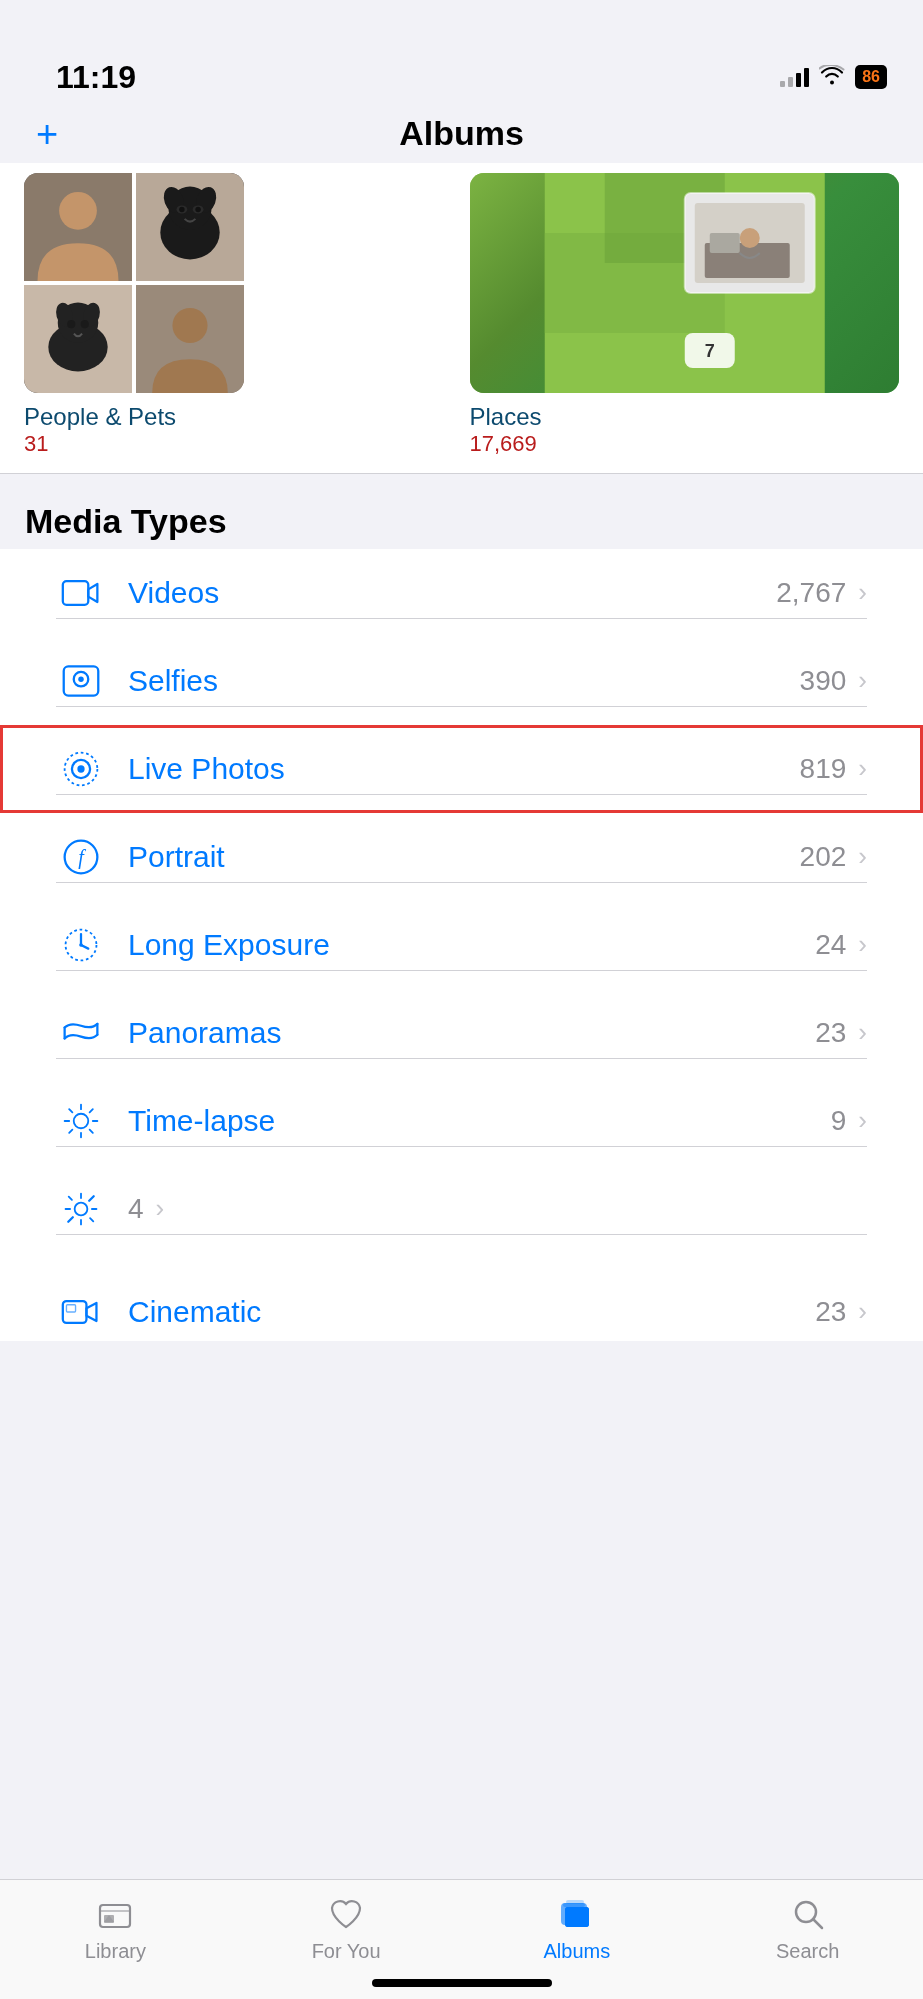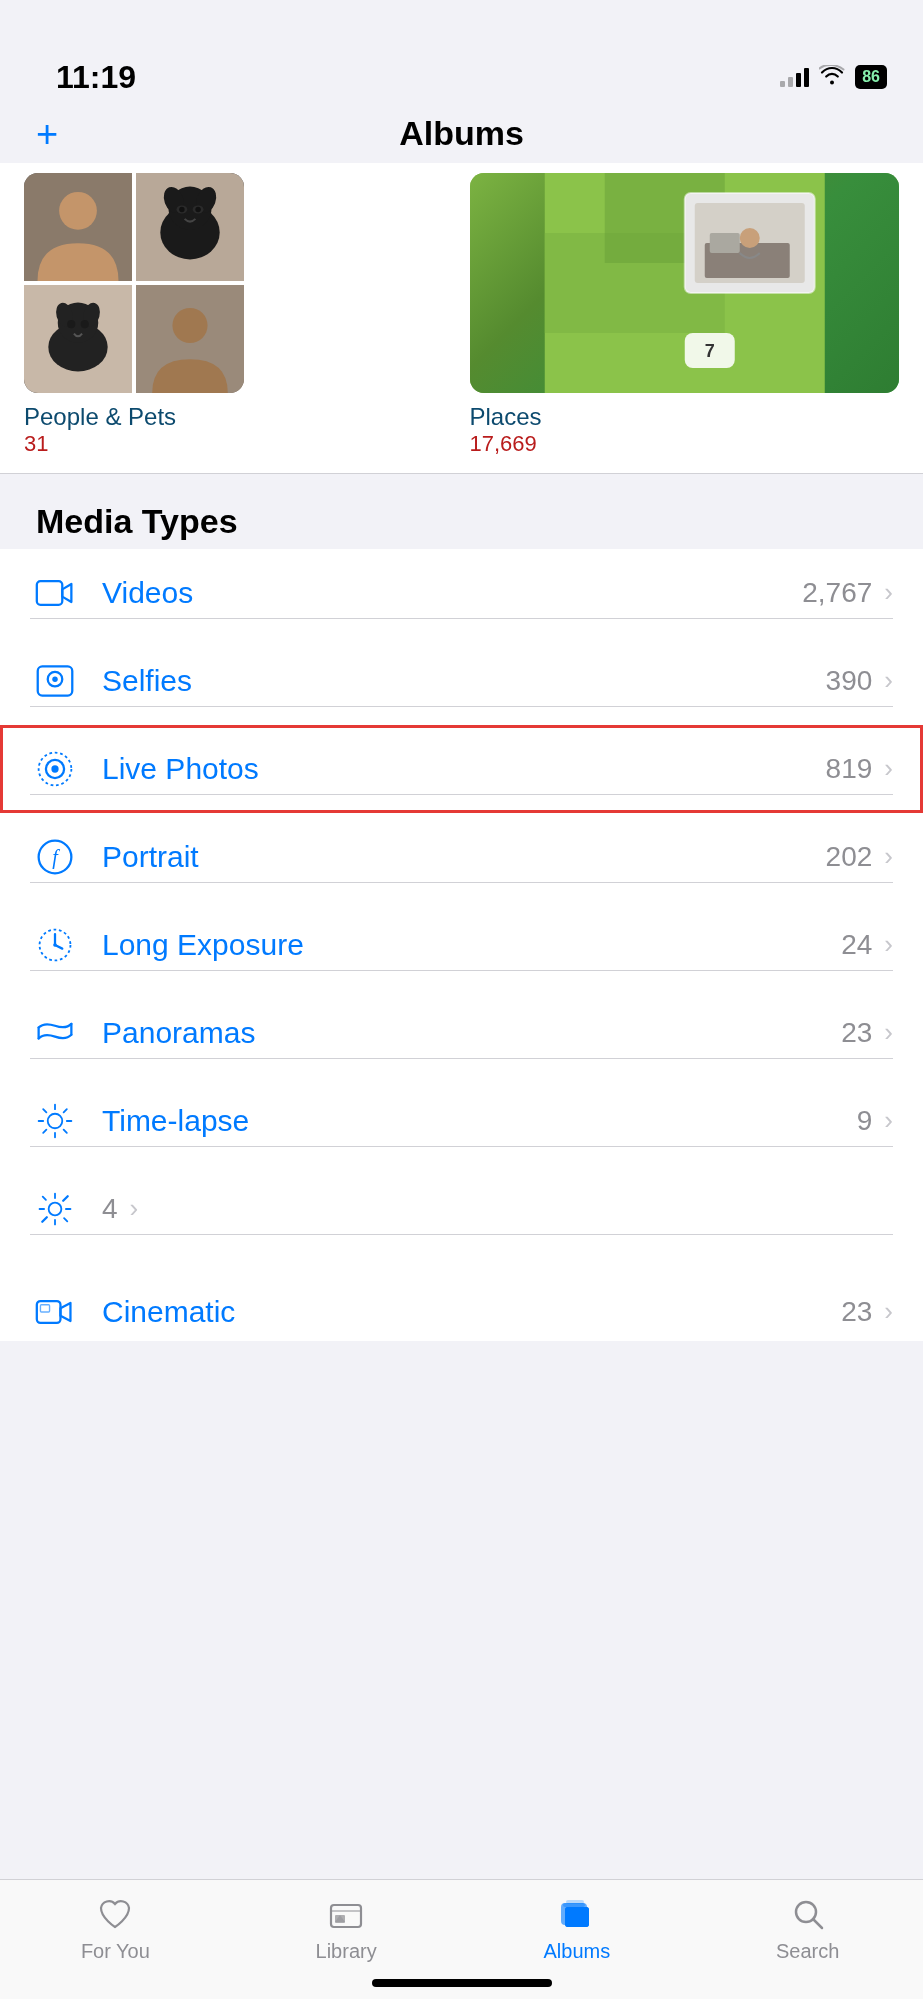--- a/index.html
+++ b/index.html
@@ -44,21 +44,21 @@
       background: #000;
       border-radius: 1px;
     }
     .signal-bar.inactive { background: rgba(0,0,0,0.3); }
     .wifi-icon {
       font-size: 20px;
       color: #000;
     }
     .battery-badge {
       background: #000;
-      color: #86efac;
+      color: #f97316;
       font-size: 16px;
       font-weight: 700;
       padding: 3px 7px;
       border-radius: 5px;
     }
 
     
     .nav-bar {
       display: flex;
       align-items: center;
@@ -128,38 +128,38 @@
     
     .divider {
       height: 1px;
       background: #d1d1d6;
       margin: 0 0;
     }
 
     
     .section-header {
       background: #f2f2f7;
-      padding: 28px 36px 8px 36px;
+      padding: 28px 36px 8px 25px;
     }
     .section-title {
       font-size: 34px;
       font-weight: 700;
       color: #000;
     }
 
     
     .media-list {
       background: #fff;
       margin-top: 0;
     }
 
     .media-item {
       display: flex;
       align-items: center;
-      padding: 0 30px;
+      padding: 0 56px;
       height: 88px;
       background: #fff;
       position: relative;
       cursor: pointer;
     }
 
     .media-item.highlighted {
       background: #fff;
       outline: 3px solid #e53935;
       outline-offset: -3px;
@@ -567,37 +567,37 @@
 
   </div>
 
 </div>
 
 <div class="tab-bar">
 
   <div class="tab-item">
     <div class="tab-icon">
       <svg viewBox="0 0 38 38" fill="none">
-        <path d="M19 32 C19 32 5 23 5 13 A8 8 0 0 1 19 9 A8 8 0 0 1 33 13 C33 23 19 32 19 32Z" stroke="#8e8e93" stroke-width="2.2" fill="none"></path>
+        <rect x="4" y="10" width="30" height="22" rx="3" stroke="#8e8e93" stroke-width="2.2" fill="none"></rect>
+        <path d="M4 16h30" stroke="#8e8e93" stroke-width="2" opacity="0.5"></path>
+        <rect x="8" y="20" width="10" height="8" rx="1" fill="#8e8e93" opacity="0.7"></rect>
+
+        <path d="M8 27 L13 20 L18 27Z" fill="#8e8e93" opacity="0.5"></path>
       </svg>
     </div>
-    <span class="tab-label">For You</span>
+    <span class="tab-label">Library</span>
   </div>
 
   <div class="tab-item">
     <div class="tab-icon">
       <svg viewBox="0 0 38 38" fill="none">
-        <rect x="4" y="10" width="30" height="22" rx="3" stroke="#8e8e93" stroke-width="2.2" fill="none"></rect>
-        <path d="M4 16h30" stroke="#8e8e93" stroke-width="2" opacity="0.5"></path>
-        <rect x="8" y="20" width="10" height="8" rx="1" fill="#8e8e93" opacity="0.7"></rect>
-
-        <path d="M8 27 L13 20 L18 27Z" fill="#8e8e93" opacity="0.5"></path>
+        <path d="M19 32 C19 32 5 23 5 13 A8 8 0 0 1 19 9 A8 8 0 0 1 33 13 C33 23 19 32 19 32Z" stroke="#8e8e93" stroke-width="2.2" fill="none"></path>
       </svg>
     </div>
-    <span class="tab-label">Library</span>
+    <span class="tab-label">For You</span>
   </div>
 
   <div class="tab-item">
     <div class="tab-icon">
       <svg viewBox="0 0 38 38" fill="none">
 
         <rect x="7" y="12" width="24" height="20" rx="3" fill="#007aff"></rect>
         <rect x="4" y="9" width="24" height="20" rx="3" stroke="#007aff" stroke-width="2" fill="#007aff" opacity="0.6"></rect>
         <rect x="7" y="12" width="24" height="20" rx="3" stroke="#007aff" stroke-width="0" fill="#007aff"></rect>
 

